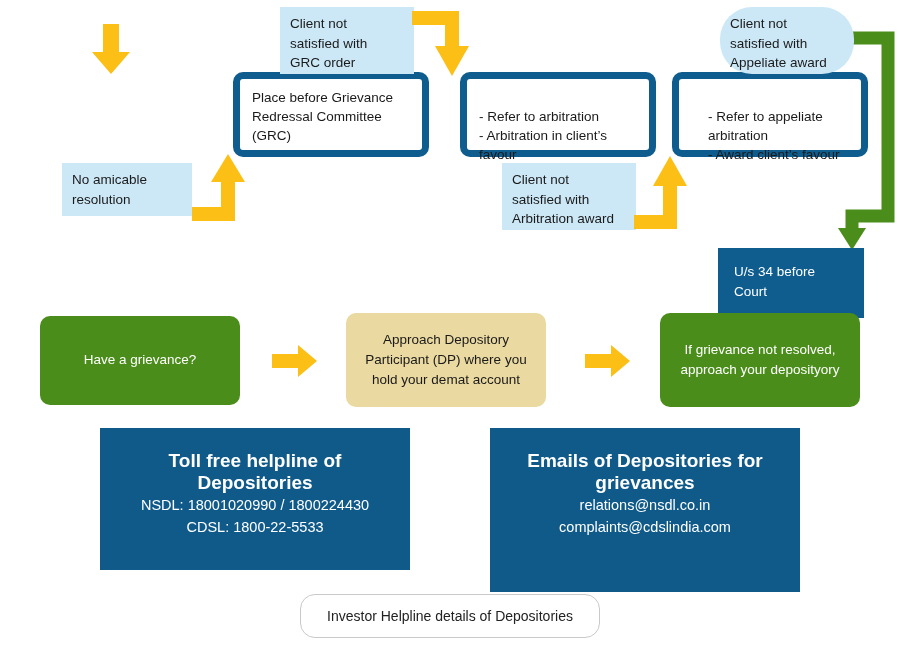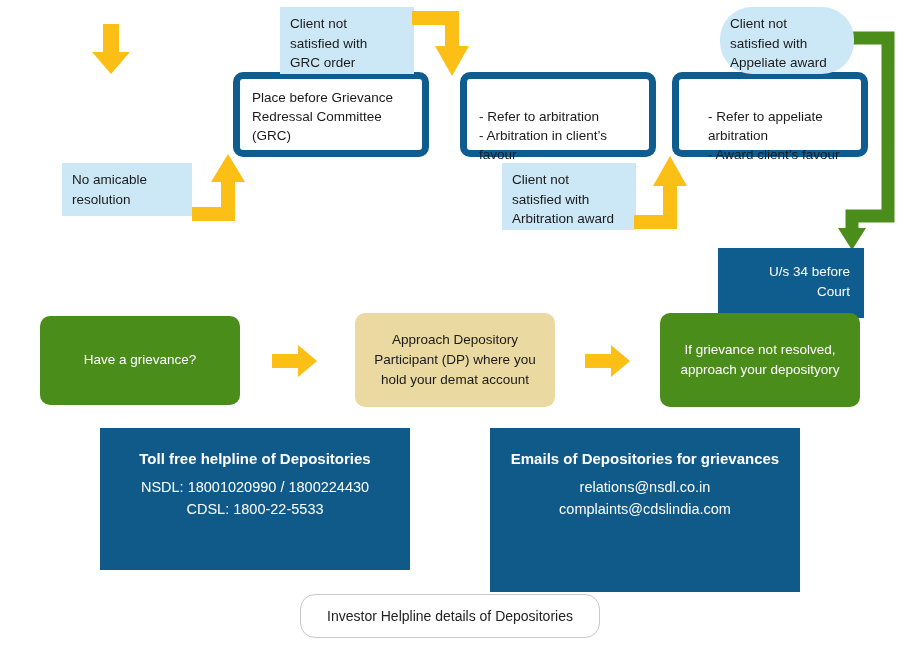--- a/index.html
+++ b/index.html
@@ -81,23 +81,23 @@
   
   .info {
     background: #105a8a;
     color: #ffffff;
     text-align: center;
     padding: 22px 12px;
     z-index: 5;
   }
   .info .ttl {
     font-weight: bold;
-    font-size: 15px;
+    font-size: 19px;
     display: block;
-    margin-bottom: 9px;
+    margin-bottom: 0;
   }
   .info .ln {
     display: block;
     font-size: 14.5px;
     line-height: 1.55;
   }
 
   
   .caption {
     border: 1px solid #c9c9c9;
@@ -169,33 +169,33 @@
   <div class="abs note" style="left:720px; top:7px; width:134px; height:67px;border-radius:32px;">
     <span>Client not satisfied with Appeliate award</span>
   </div>
 
   <div class="abs proc" style="left:672px; top:72px; width:196px; height:85px; white-space:pre-line;padding-left:29px;">
     <span>- Refer to appeliate
   arbitration
 - Award client’s favour</span>
   </div>
 
-  <div class="abs solid-blue" style="left:718px; top:248px; width:146px; height:70px;text-align:right;">
+  <div class="abs solid-blue" style="left:718px; top:248px; width:146px; height:70px;">
     <span>U/s 34 before Court</span>
   </div>
 
   <div class="abs solid-green" style="left:40px; top:316px; width:200px; height:89px;">
     <span>Have a grievance?</span>
   </div>
 
   <svg class="abs arrow-svg" style="left:272px; top:345px; width:46px; height:32px;" viewBox="0 0 46 32">
     <polygon points="0,9 26,9 26,0 45,16 26,32 26,23 0,23" fill="#fbbf15"></polygon>
   </svg>
 
-  <div class="abs solid-tan" style="left:355px; top:313px; width:200px; height:94px;">
+  <div class="abs solid-tan" style="left:346px; top:313px; width:200px; height:94px;">
     <span>Approach Depository Participant (DP) where you hold your demat account</span>
   </div>
 
   <svg class="abs arrow-svg" style="left:585px; top:345px; width:46px; height:32px;" viewBox="0 0 46 32">
     <polygon points="0,9 26,9 26,0 45,16 26,32 26,23 0,23" fill="#fbbf15"></polygon>
   </svg>
 
   <div class="abs solid-green" style="left:660px; top:313px; width:200px; height:94px;">
     <span>If grievance not resolved, approach your deposityory</span>
   </div>

